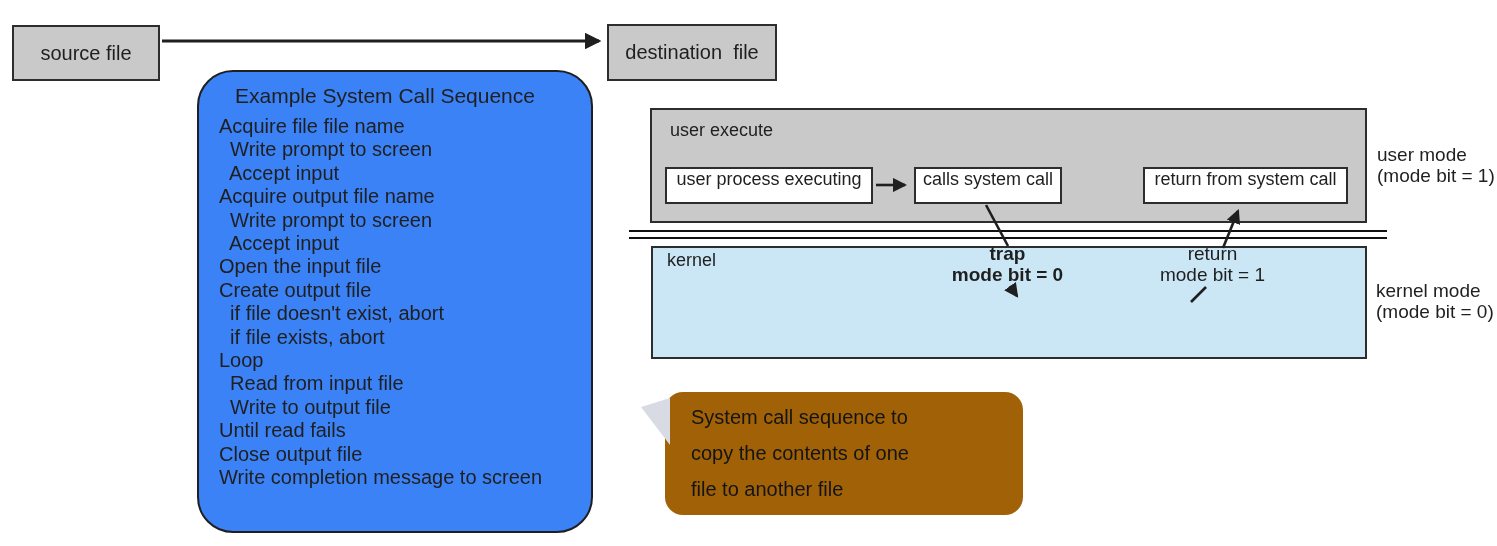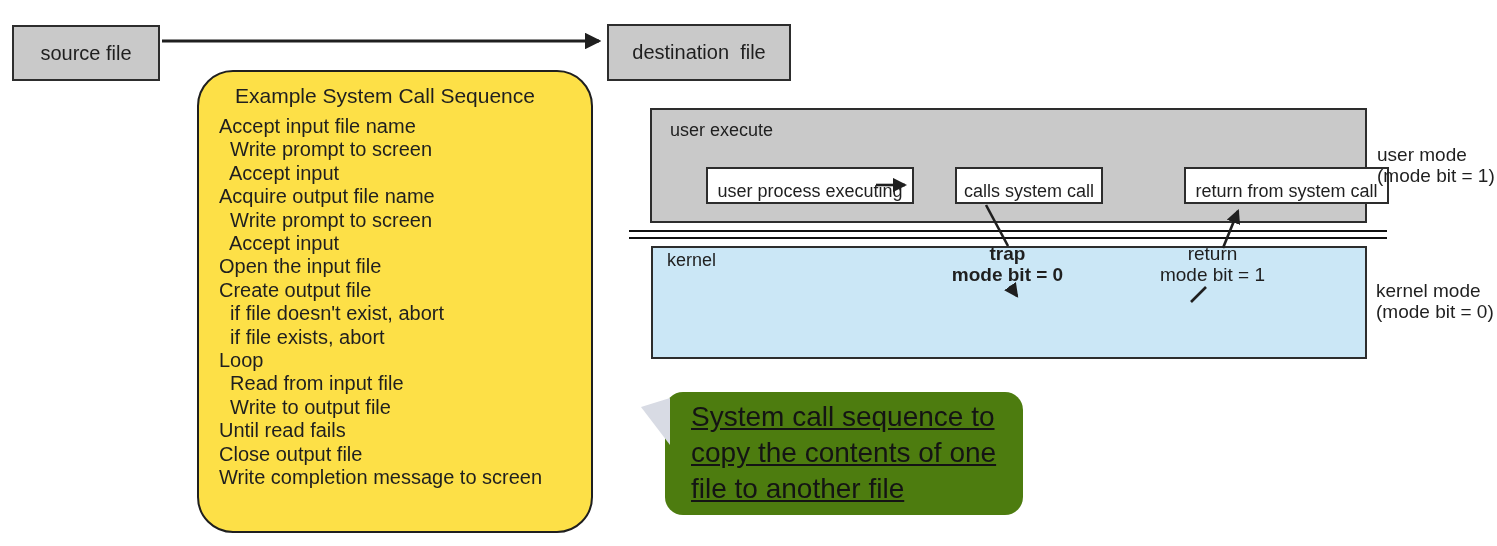--- a/index.html
+++ b/index.html
@@ -5,26 +5,26 @@
   html,body{margin:0;padding:0;background:#ffffff;}
   .stage{
     position:relative;width:1497px;height:546px;background:#ffffff;overflow:hidden;
     font-family:"Liberation Sans","DejaVu Sans",sans-serif;color:#1f1f1f;
   }
   .graybox{
     position:absolute;background:#c9c9c9;border:2px solid #2d2d2d;box-sizing:border-box;
     display:flex;align-items:center;justify-content:center;font-size:20px;white-space:pre;margin-top:13px;
   }
   #source-box{left:12px;top:12px;width:148px;height:56px;}
-  #dest-box{left:607px;top:11px;width:184px;height:57px;}
+  #dest-box{left:607px;top:11px;width:170px;height:57px;}
 
   
   #syscall-panel{
     position:absolute;left:197px;top:70px;width:396px;height:463px;
-    background:#fde047;border:2.5px solid #1f1f1f;border-radius:36px;box-sizing:border-box;
+    background:#3b82f6;border:2.5px solid #1f1f1f;border-radius:36px;box-sizing:border-box;
   }
   #syscall-panel .panel-title{
     padding:12px 0 0 36px;font-size:21px;line-height:24px;white-space:pre;
   }
   #syscall-panel .seq{padding:7px 0 0 20px;}
   #syscall-panel .seq div{font-size:20px;line-height:23.4px;white-space:pre;}
 
   
   #user-region{
     position:absolute;left:650px;top:108px;width:717px;height:115px;
@@ -33,21 +33,21 @@
   #kernel-region{
     position:absolute;left:651px;top:246px;width:716px;height:113px;
     background:#cbe7f6;border:2px solid #2d2d2d;box-sizing:border-box;
   }
   .region-label{position:absolute;font-size:18px;}
   #user-process-label{left:670px;top:120px;}
   #kernel-label{left:667px;top:250px;}
 
   .wbox{
     position:absolute;background:#ffffff;border:2px solid #2d2d2d;box-sizing:border-box;
-    display:flex;align-items:flex-end;justify-content:center;font-size:18px;white-space:pre;margin-left:41px;
+    display:flex;align-items:flex-start;justify-content:center;font-size:18px;white-space:pre;
   }
   #box-executing{left:665px;top:167px;width:208px;height:37px;}
   #box-calls{left:914px;top:167px;width:148px;height:37px;}
   #box-return{left:1143px;top:167px;width:205px;height:37px;}
   #box-execute{left:1015px;top:303px;width:178px;height:37px;}
 
   
   #mode-boundary{
     position:absolute;left:629px;top:230px;width:758px;height:9px;box-sizing:border-box;
     border-top:2.5px solid #111;border-bottom:2.5px solid #111;background:transparent;
@@ -60,42 +60,42 @@
   #trap-label{left:935px;top:243px;font-weight:bold;}
   #return-label{left:1140px;top:243px;}
 
   .mode-label{position:absolute;font-size:19px;line-height:21px;white-space:pre-line;}
   #user-mode-label{left:1377px;top:144px;}
   #kernel-mode-label{left:1376px;top:280px;}
 
   
   #caption-bubble{
     position:absolute;left:665px;top:392px;width:358px;height:123px;box-sizing:border-box;
-    background:#4d7c0f;border-radius:18px;padding:7px 12px 0 26px;
-    font-size:28px;line-height:36px;white-space:pre-line;color:#141414;text-decoration:underline;
+    background:#a16207;border-radius:18px;padding:7px 12px 0 26px;
+    font-size:20px;line-height:36px;white-space:pre-line;color:#141414;
   }
 
   #overlay{position:absolute;left:0;top:0;width:1497px;height:546px;pointer-events:none;}
 </style>
 </head>
 <body>
 
 <div class="stage">
 
   <div id="source-box" class="graybox">
     <span>source file</span>
   </div>
   <div id="dest-box" class="graybox">
     <span>destination  file</span>
   </div>
 
   <div id="syscall-panel">
     <div class="panel-title">Example System Call Sequence</div>
     <div class="seq">
-      <div>Accept input file name</div>
+      <div>Acquire file file name</div>
       <div>  Write prompt to screen</div>
       <div>  Accept input</div>
       <div>Acquire output file name</div>
       <div>  Write prompt to screen</div>
       <div>  Accept input</div>
       <div>Open the input file</div>
       <div>Create output file</div>
       <div>  if file doesn't exist, abort</div>
       <div>  if file exists, abort</div>
       <div>Loop</div>

